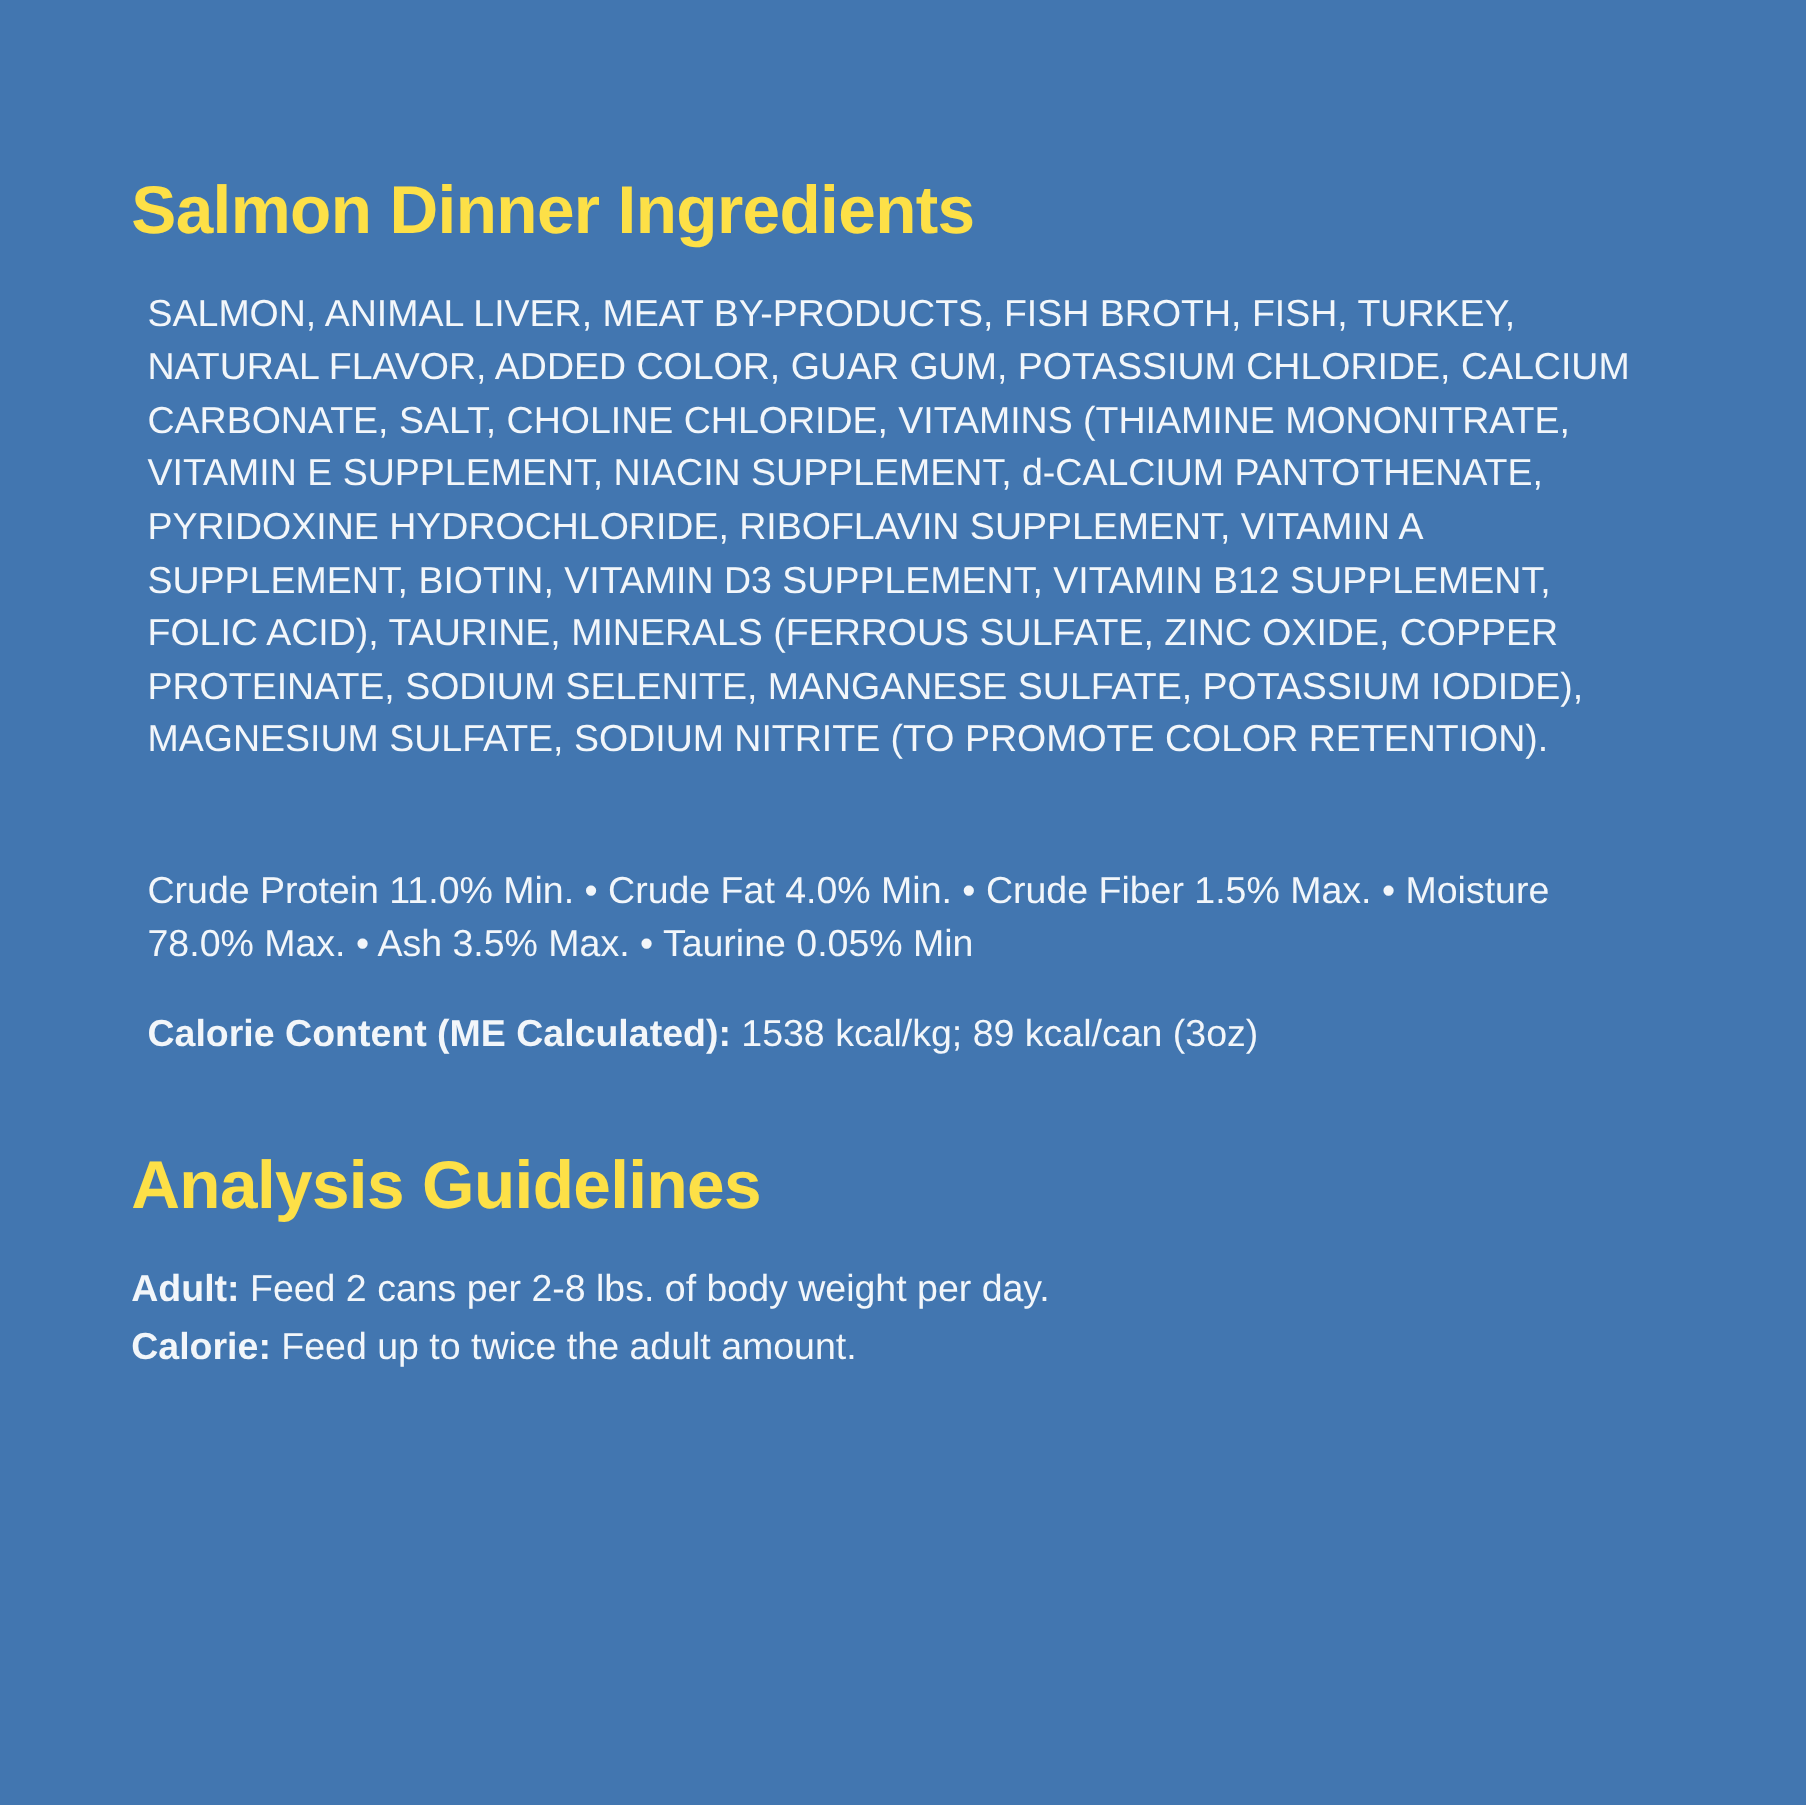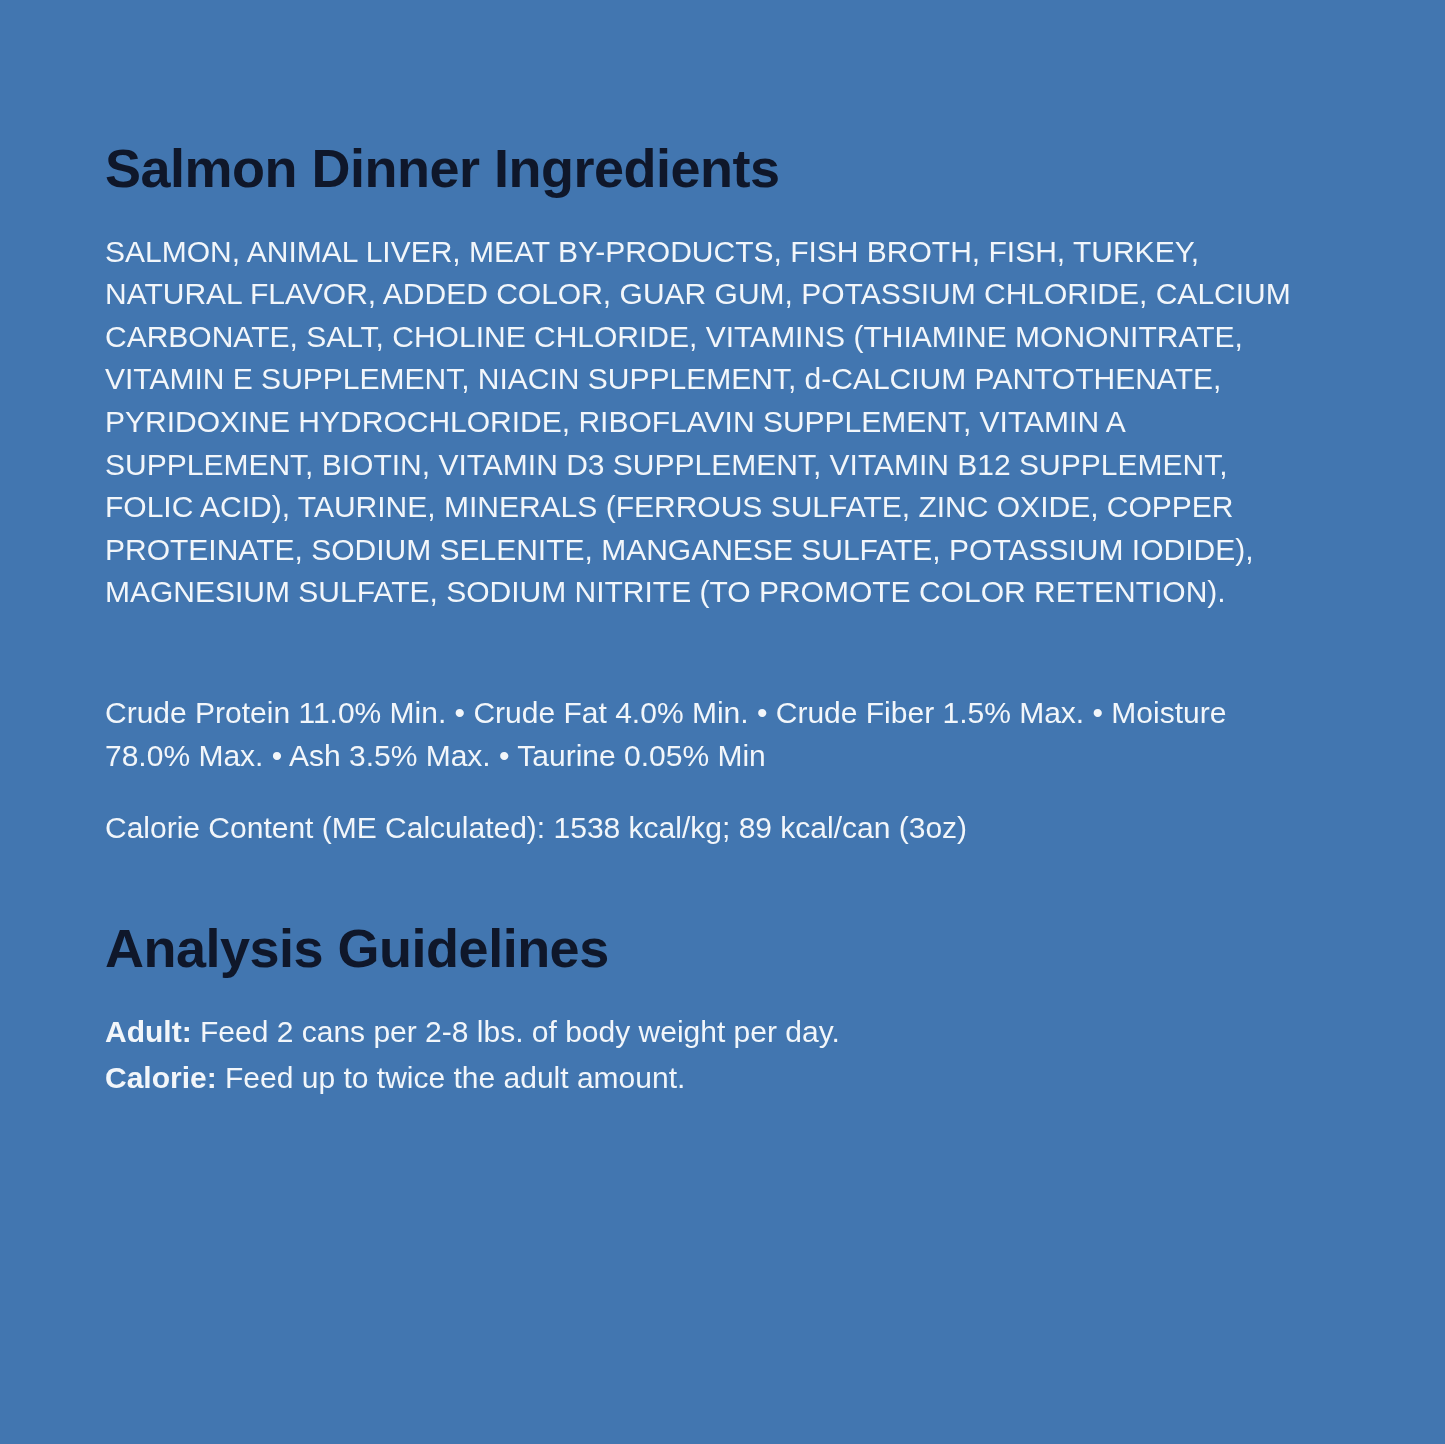--- a/index.html
+++ b/index.html
@@ -19,46 +19,46 @@
     width: 1445px;
     height: 1444px;
     padding: 140px 105px 0 105px;
   }
   h1.section-title {
     font-size: 54px;
     font-weight: bold;
     line-height: 1.05;
     margin: 0 0 34px 0;
     letter-spacing: -0.5px;
-    color: #0f172a;
+    color: #fde047;
   }
   .body-text {
     font-size: 30px;
     line-height: 1.42;
-    margin: 0;
+    margin: 13px;
     color: #f2f6fa;
   }
   .ingredients-text {
     max-width: 1190px;
   }
   .section {
     margin-bottom: 0;
   }
   .section-ingredients {
     margin-bottom: 78px;
   }
   .section-analysis {
     margin-bottom: 70px;
   }
   .analysis-line {
     max-width: 1200px;
     margin-bottom: 30px;
   }
   .calorie-line b {
-    font-weight: normal;
+    font-weight: bold;
   }
   .feeding-line {
     margin: 0 0 4px 0;
   }
   .feeding-line b {
     font-weight: bold;
     text-align: right;
   }
 </style>
 </head>

